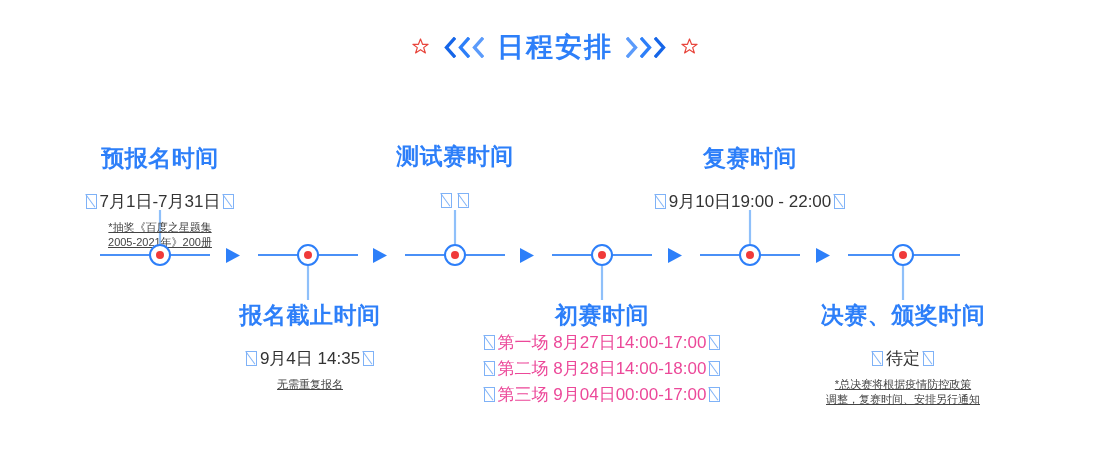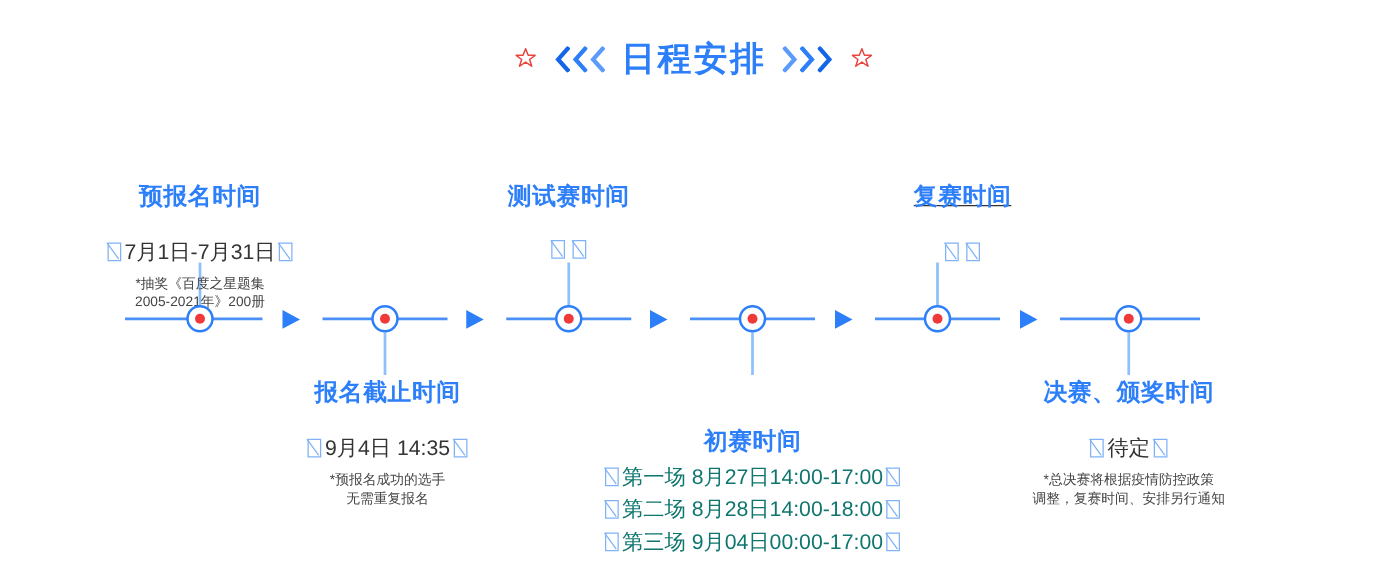--- a/index.html
+++ b/index.html
@@ -87,49 +87,50 @@
     display: block;
   }
 
   
   .block {
     position: absolute;
     text-align: center;
     z-index: 3;
   }
   .block-head {
-    font-size: 19px;
+    font-size: 23px;
     font-weight: bold;
     color: #2D7FF9;
     line-height: 26px;
     white-space: nowrap;
     letter-spacing: 0.5px;
   }
   .block-date {
     font-size: 17px;
     color: #333333;
     line-height: 25px;
     white-space: nowrap;
     margin-top: 18px;
   }
   .block-date.rows {
     margin-top: 2px;
   }
   .date-line {
     font-size: 17px;
-    color: #0f766e;
+    color: #ec4899;
     line-height: 26px;
     white-space: nowrap;
   }
   .block-note {
     font-size: 11px;
     color: #444444;
     line-height: 15px;
     margin-top: 6px;
     white-space: nowrap;
+    text-decoration: underline;
   }
   
   .tofu {
     display: inline-block;
     width: 11px;
     height: 15px;
     border: 1.2px solid #7FB2F7;
     box-sizing: border-box;
     position: relative;
     vertical-align: -2px;
@@ -236,51 +237,50 @@
     <div>2005-2021年》200册</div>
   </div>
 </div>
 
 <div class="block" style="left:180px; top:302px; width:260px;">
   <div class="block-head">报名截止时间</div>
   <div class="block-date">
     <span class="tofu"></span><span>9月4日  14:35</span><span class="tofu"></span>
   </div>
   <div class="block-note">
-    <div>*预报名成功的选手</div>
     <div>无需重复报名</div>
   </div>
 </div>
 
 <div class="block" style="left:305px; top:145px; width:300px;font-family:Liberation Mono, monospace;">
   <div class="block-head">测试赛时间</div>
   <div class="block-date">
     <span class="tofu"></span><span class="tofu"></span>
   </div>
 </div>
 
-<div class="block" style="left:477px; top:302px; width:250px;margin-top:39px;">
+<div class="block" style="left:477px; top:302px; width:250px;">
   <div class="block-head">初赛时间</div>
   <div class="block-date rows">
     <div class="date-line">
       <span class="tofu"></span><span>第一场 8月27日14:00-17:00</span><span class="tofu"></span>
     </div>
     <div class="date-line">
       <span class="tofu"></span><span>第二场 8月28日14:00-18:00</span><span class="tofu"></span>
     </div>
     <div class="date-line">
       <span class="tofu"></span><span>第三场 9月04日00:00-17:00</span><span class="tofu"></span>
     </div>
   </div>
 </div>
 
-<div class="block" style="left:650px; top:145px; width:240px;text-decoration:underline;">
+<div class="block" style="left:630px; top:145px; width:240px;">
   <div class="block-head">复赛时间</div>
   <div class="block-date">
-    <span class="tofu"></span><span class="tofu"></span>
+    <span class="tofu"></span><span>9月10日19:00 - 22:00</span><span class="tofu"></span>
   </div>
 </div>
 
 <div class="block" style="left:783px; top:302px; width:240px;">
   <div class="block-head">决赛、颁奖时间</div>
   <div class="block-date">
     <span class="tofu"></span><span>待定</span><span class="tofu"></span>
   </div>
   <div class="block-note">
     <div>*总决赛将根据疫情防控政策</div>

